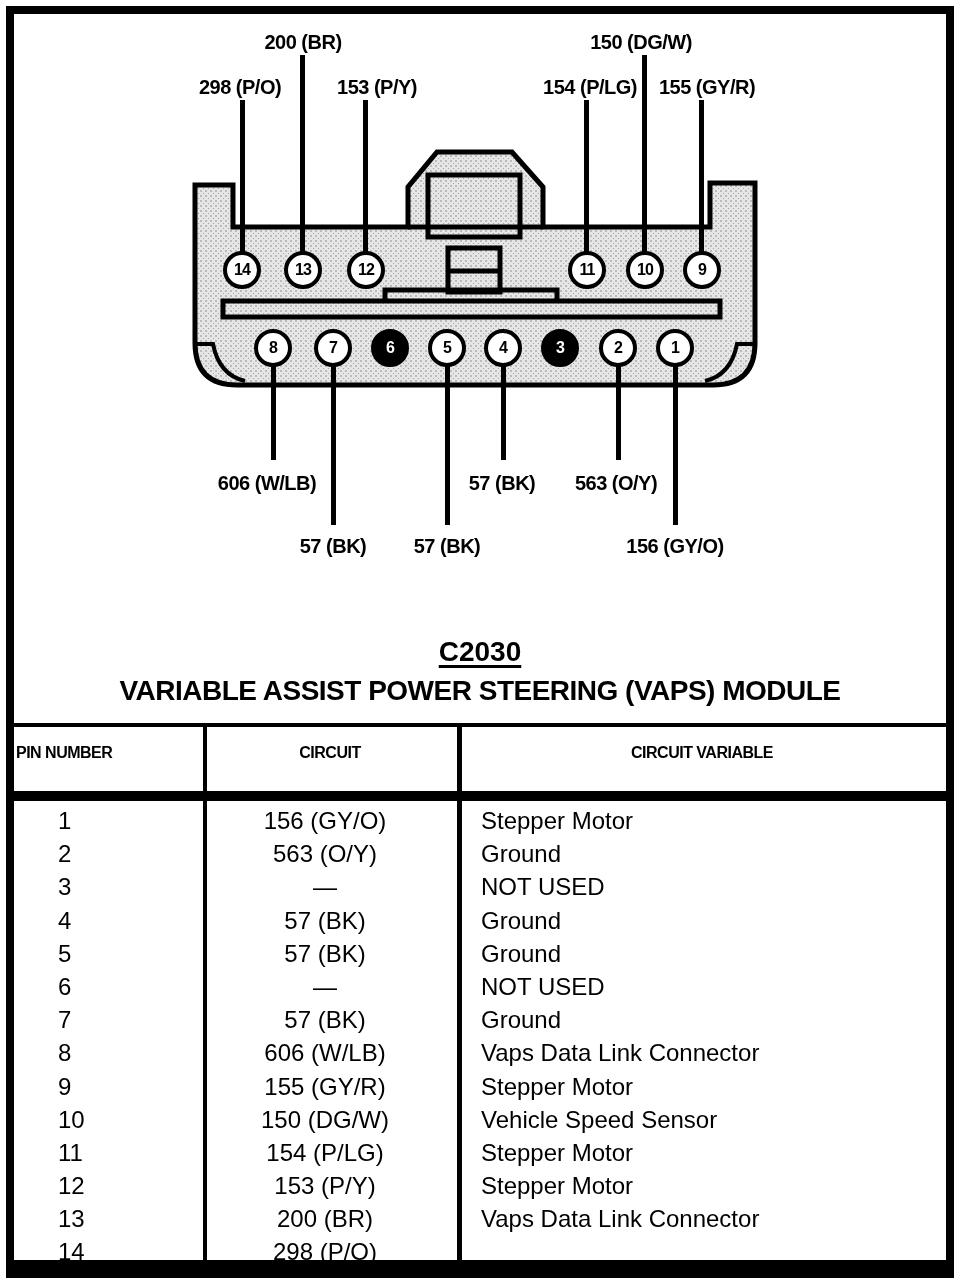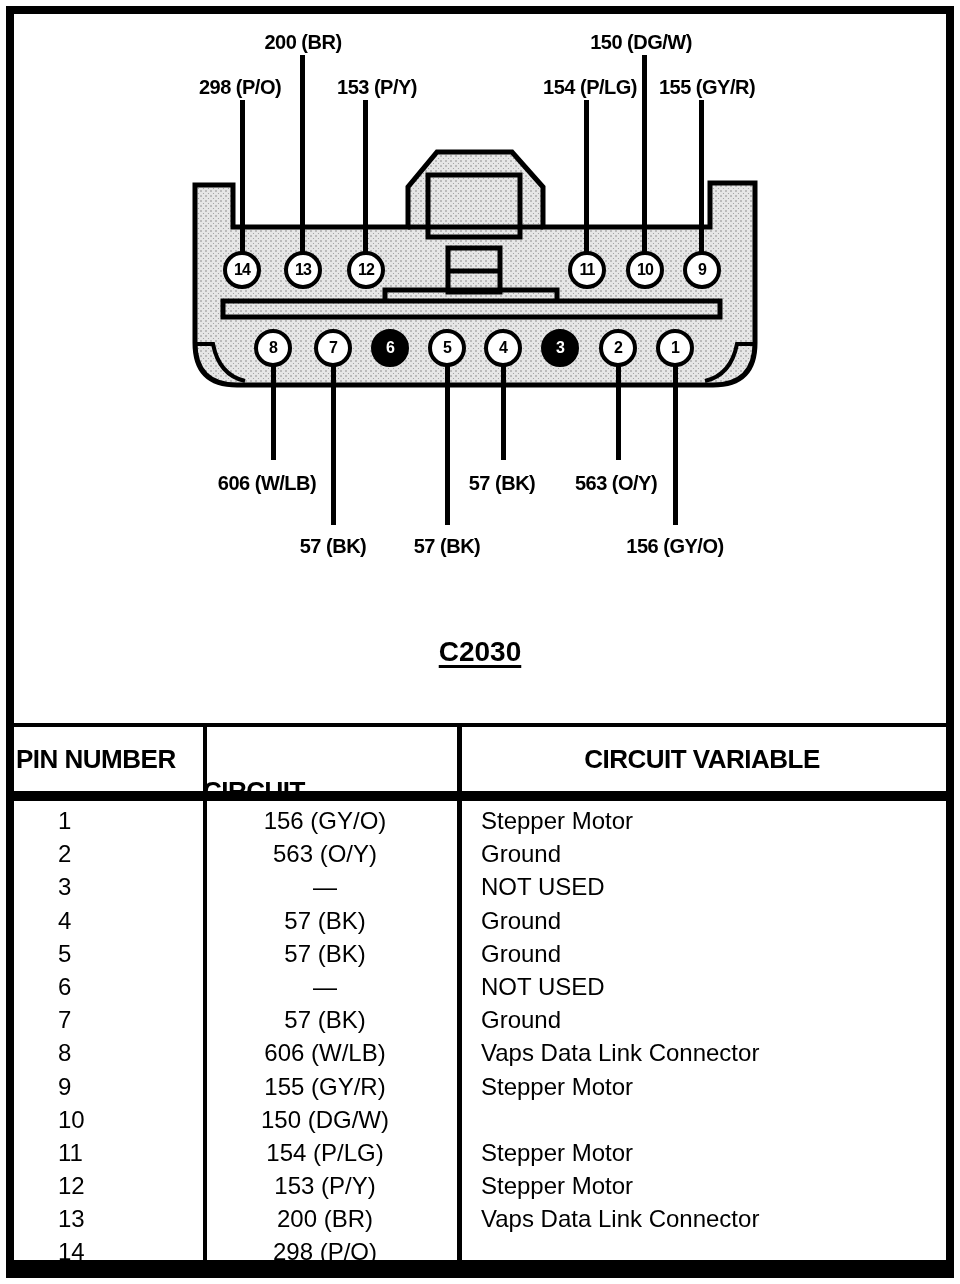--- a/index.html
+++ b/index.html
@@ -12,21 +12,21 @@
        background:#fff;display:flex;align-items:center;justify-content:center;
        font-size:16px;font-weight:bold;z-index:3;letter-spacing:-1px;}
   .pin.filled{background:#000;color:#fff;}
   .wire-label{position:absolute;transform:translateX(-50%);white-space:nowrap;
        font-size:20px;font-weight:bold;letter-spacing:-0.5px;z-index:4;}
   .title-block{position:absolute;left:0;top:636px;width:960px;text-align:center;z-index:4;}
   .conn-id{font-size:28px;font-weight:bold;text-decoration:underline;text-decoration-thickness:3px;text-underline-offset:4px;}
   .conn-title{font-size:28px;font-weight:bold;margin-top:7px;letter-spacing:-0.5px;}
   .hline{position:absolute;background:#000;z-index:5;}
   .tbl-vline{position:absolute;background:#000;z-index:5;}
-  .th{position:absolute;font-size:26px;font-weight:bold;z-index:5;letter-spacing:-0.5px;}
+  .th{position:absolute;font-size:16px;font-weight:bold;z-index:5;letter-spacing:-0.5px;}
   .rows{position:absolute;left:13px;top:804px;width:934px;z-index:4;}
   .trow{display:flex;height:33.2px;line-height:33.2px;font-size:24px;}
   .c1{width:190px;box-sizing:border-box;padding-left:45px;}
   .c2{width:244px;box-sizing:border-box;text-align:center;}
   .c3{flex:1;box-sizing:border-box;padding-left:34px;}
 </style>
 </head>
 <body>
 
 <div class="frame"></div>
@@ -99,26 +99,27 @@
   <div class="pin filled" style="left:371px;top:329px">6</div>
   <div class="pin" style="left:428px;top:329px">5</div>
   <div class="pin" style="left:484px;top:329px">4</div>
   <div class="pin filled" style="left:541px;top:329px">3</div>
   <div class="pin" style="left:599px;top:329px">2</div>
   <div class="pin" style="left:656px;top:329px">1</div>
 </div>
 
 <div class="title-block">
   <div class="conn-id">C2030</div>
+  <div class="conn-title">VARIABLE ASSIST POWER STEERING (VAPS) MODULE</div>
 </div>
 
 <div>
   <div class="hline" style="left:13px;top:723px;width:934px;height:4px"></div>
   <div class="th" style="left:16px;top:744px">PIN NUMBER</div>
-  <div class="th" style="left:203px;top:776px;width:254px;">CIRCUIT</div>
+  <div class="th" style="left:203px;top:744px;width:254px;text-align:center">CIRCUIT</div>
   <div class="th" style="left:457px;top:744px;width:490px;text-align:center">CIRCUIT VARIABLE</div>
   <div class="hline" style="left:13px;top:791px;width:934px;height:10px"></div>
   <div class="tbl-vline" style="left:203px;top:723px;width:4px;height:545px"></div>
   <div class="tbl-vline" style="left:457px;top:723px;width:5px;height:545px"></div>
   <div class="hline" style="left:13px;top:1260px;width:934px;height:12px"></div>
 
   <div class="rows">
     <div class="trow">
       <div class="c1">1</div>
       <div class="c2">156 (GY/O)</div>
@@ -160,20 +161,21 @@
       <div class="c3">Vaps Data Link Connector</div>
     </div>
     <div class="trow">
       <div class="c1">9</div>
       <div class="c2">155 (GY/R)</div>
       <div class="c3">Stepper Motor</div>
     </div>
     <div class="trow">
       <div class="c1">10</div>
       <div class="c2">150 (DG/W)</div>
+      <div class="c3">Vehicle Speed Sensor</div>
     </div>
     <div class="trow">
       <div class="c1">11</div>
       <div class="c2">154 (P/LG)</div>
       <div class="c3">Stepper Motor</div>
     </div>
     <div class="trow">
       <div class="c1">12</div>
       <div class="c2">153 (P/Y)</div>
       <div class="c3">Stepper Motor</div>

